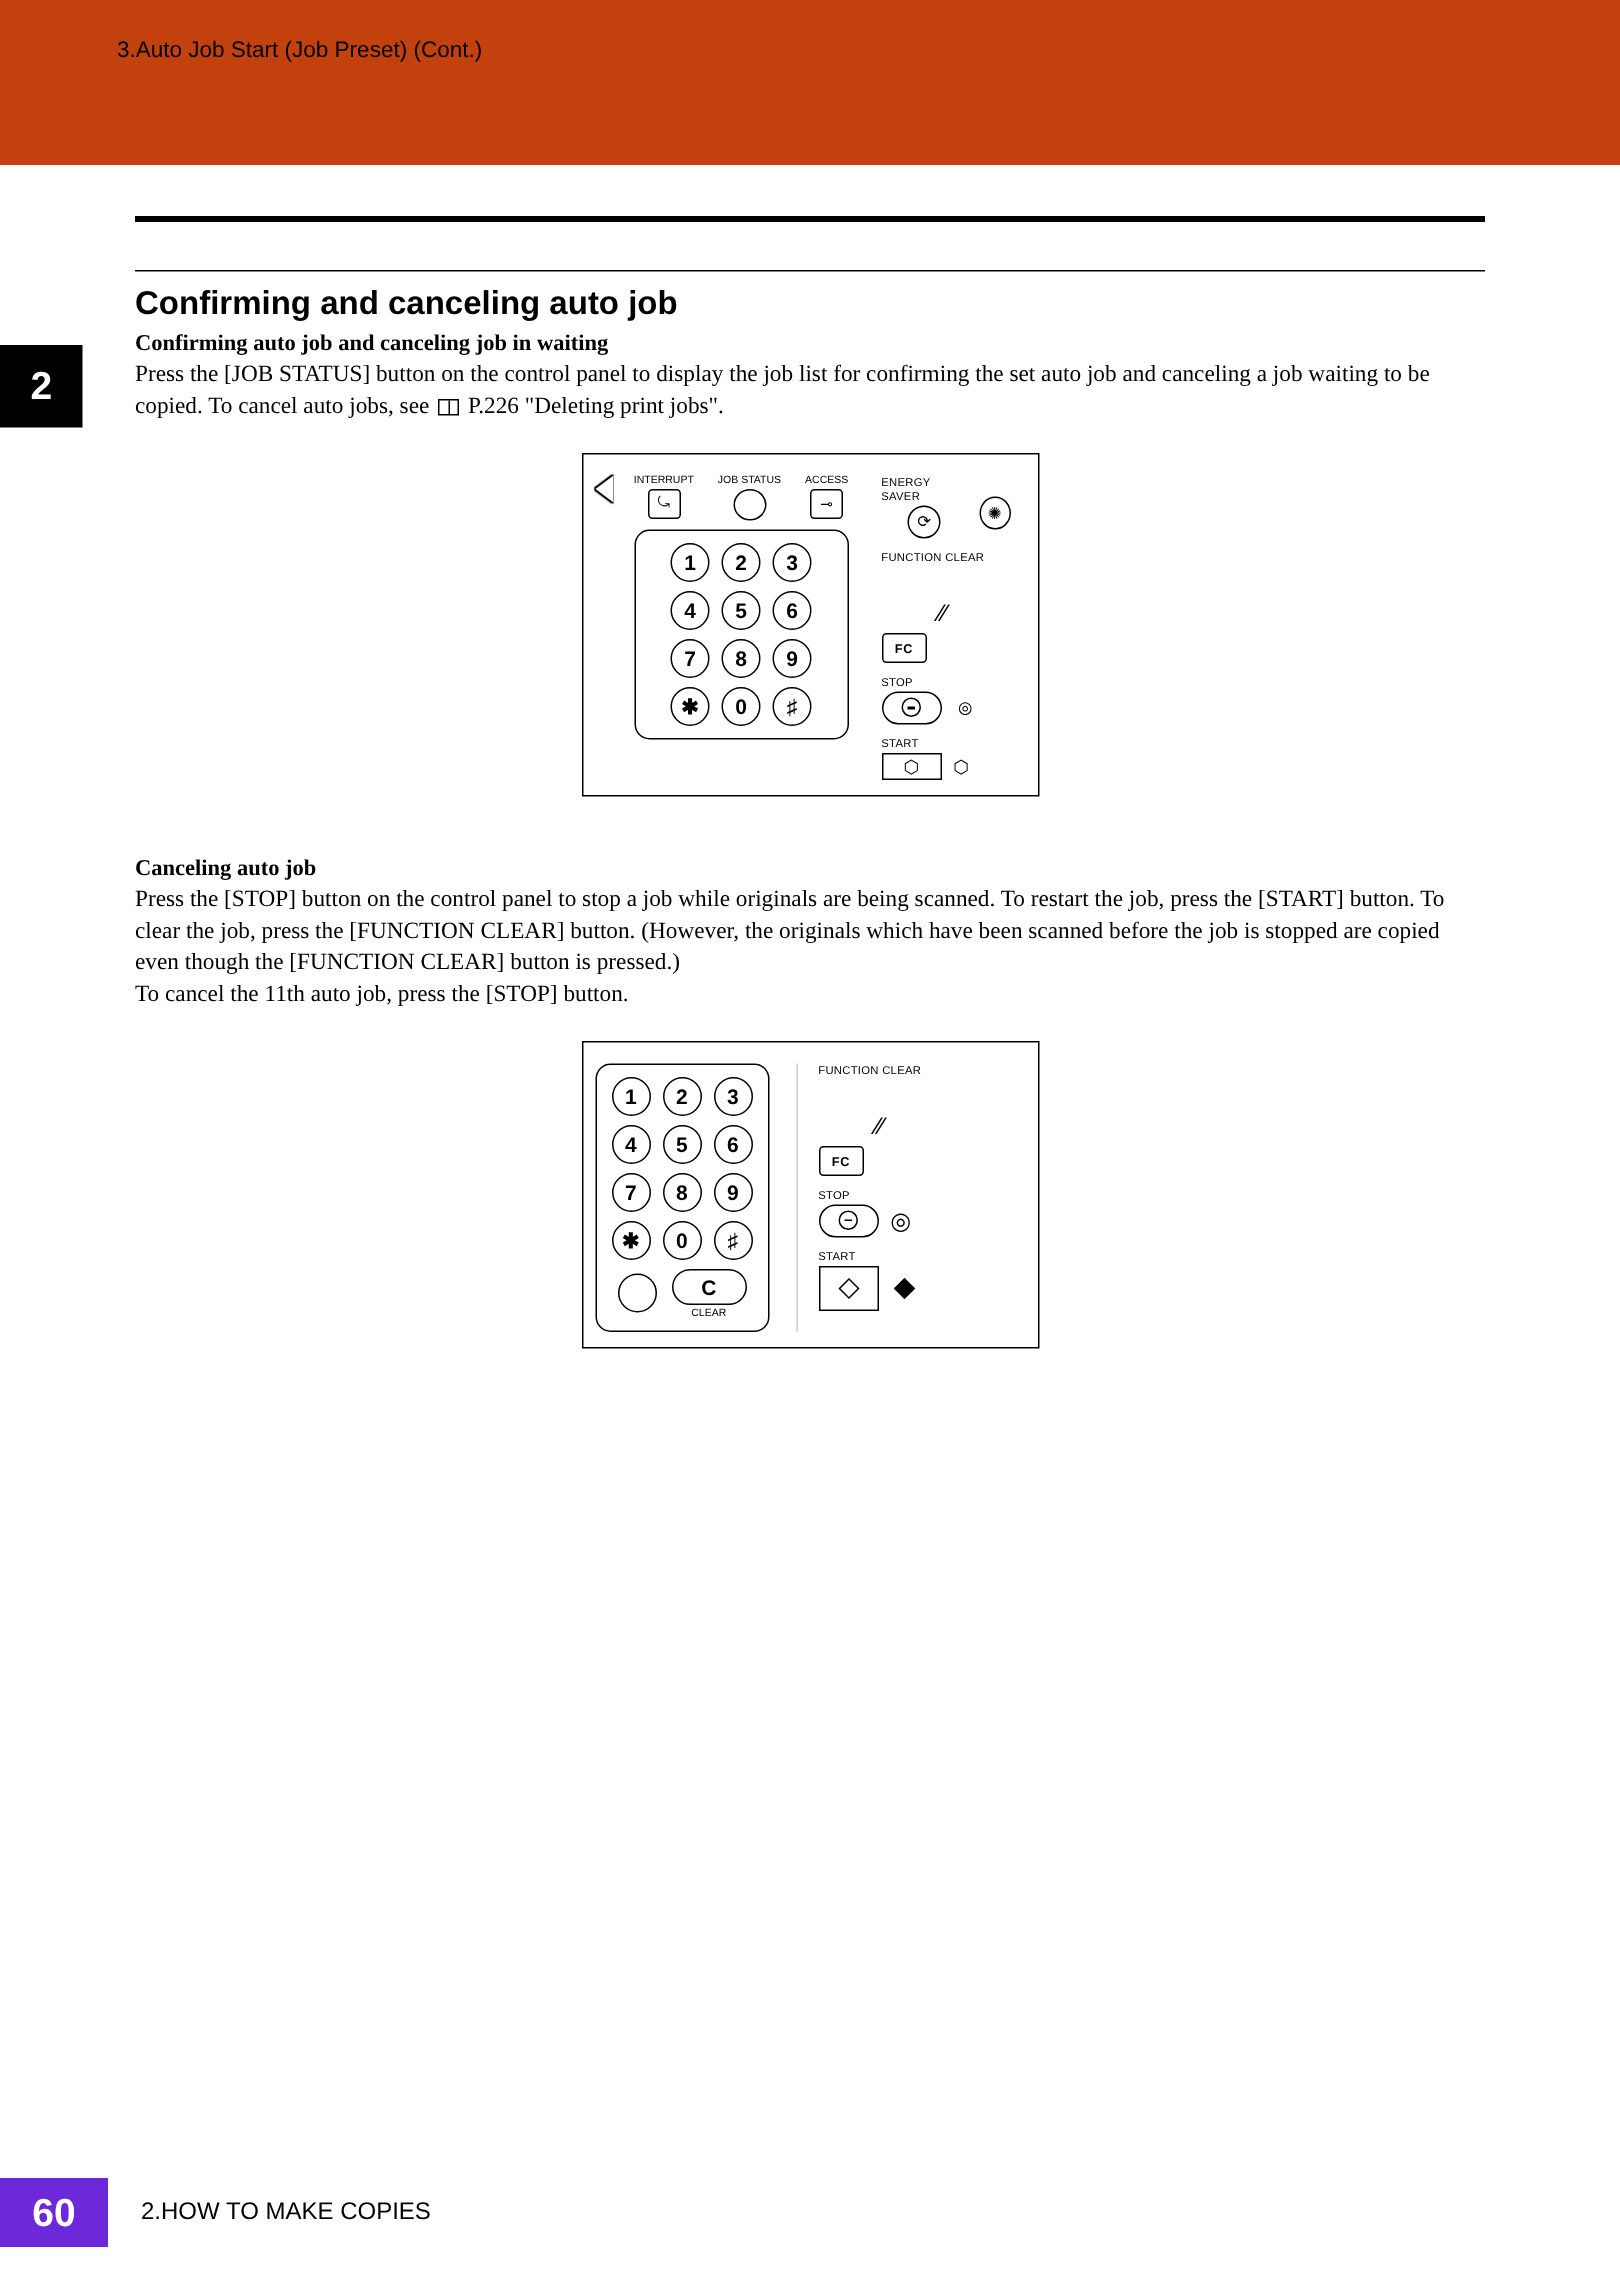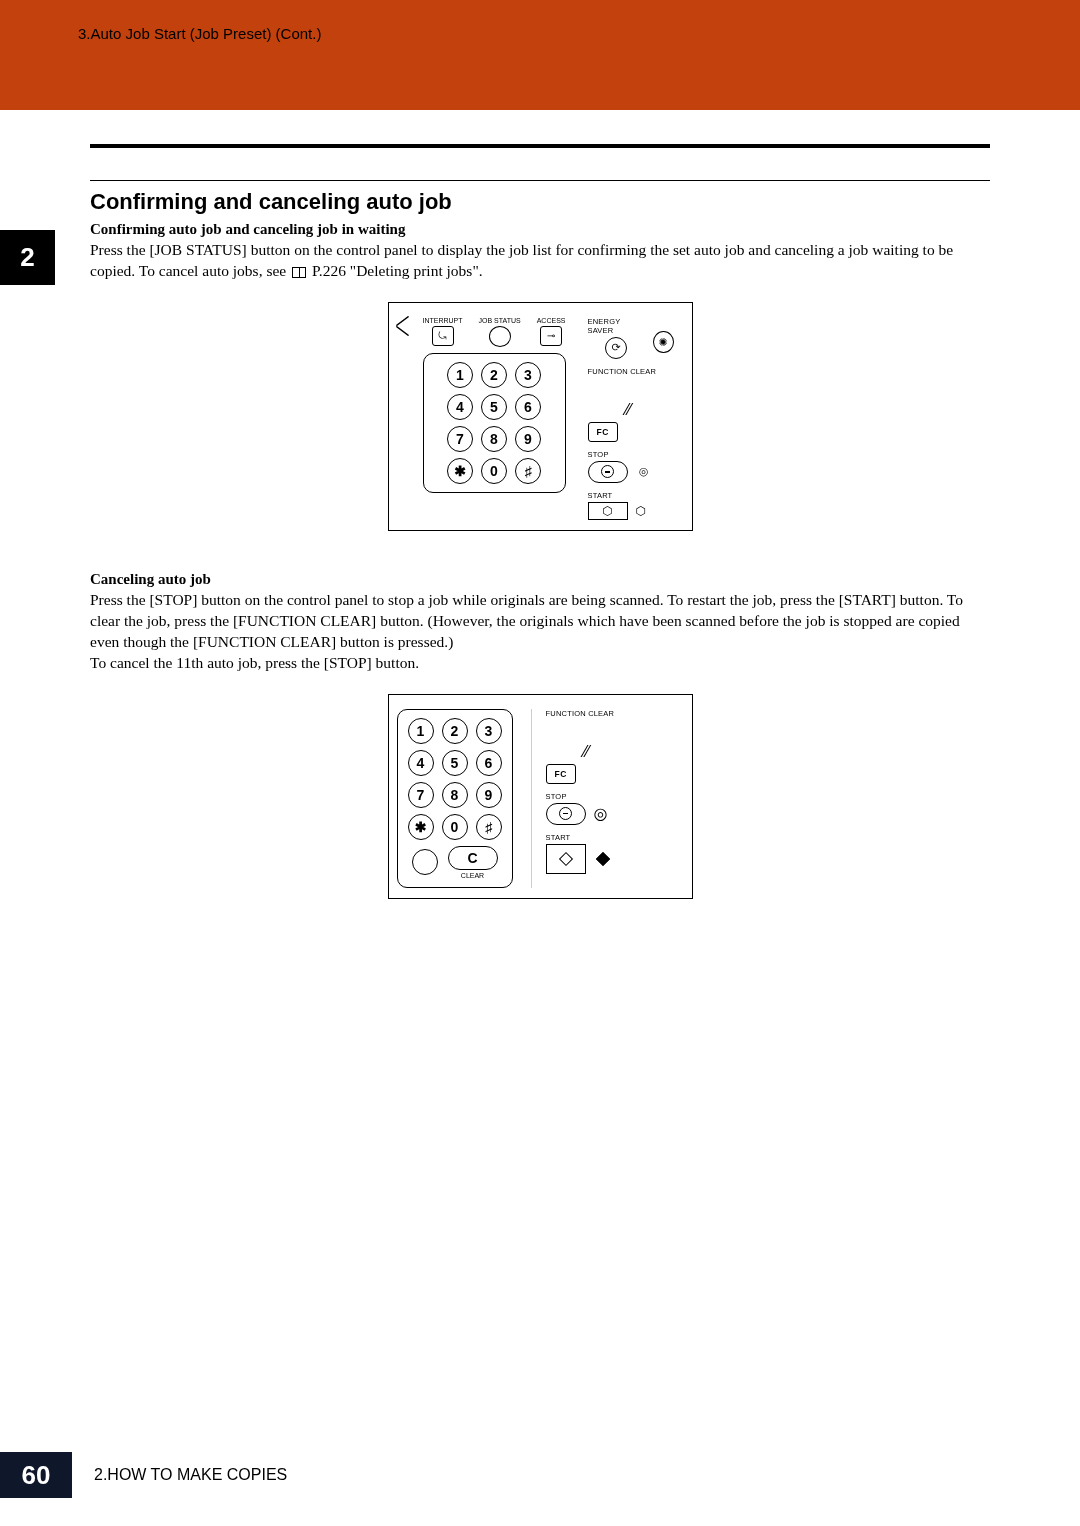--- a/index.html
+++ b/index.html
@@ -196,21 +196,21 @@
   .diamond.filled { background:#000; }
   .footer {
     position: absolute;
     bottom: 28px;
     left: 0;
     display: flex;
     align-items: center;
     gap: 22px;
   }
   .page-num-box {
-    background: #0f172a;
+    background: #6d28d9;
     color: #fff;
     font-size: 26px;
     font-weight: bold;
     width: 72px; height: 46px;
     display: flex; align-items: center; justify-content: center;
   }
   .footer-text { font-size: 16px; text-align: center; }
 </style>
 </head>
 <body>

